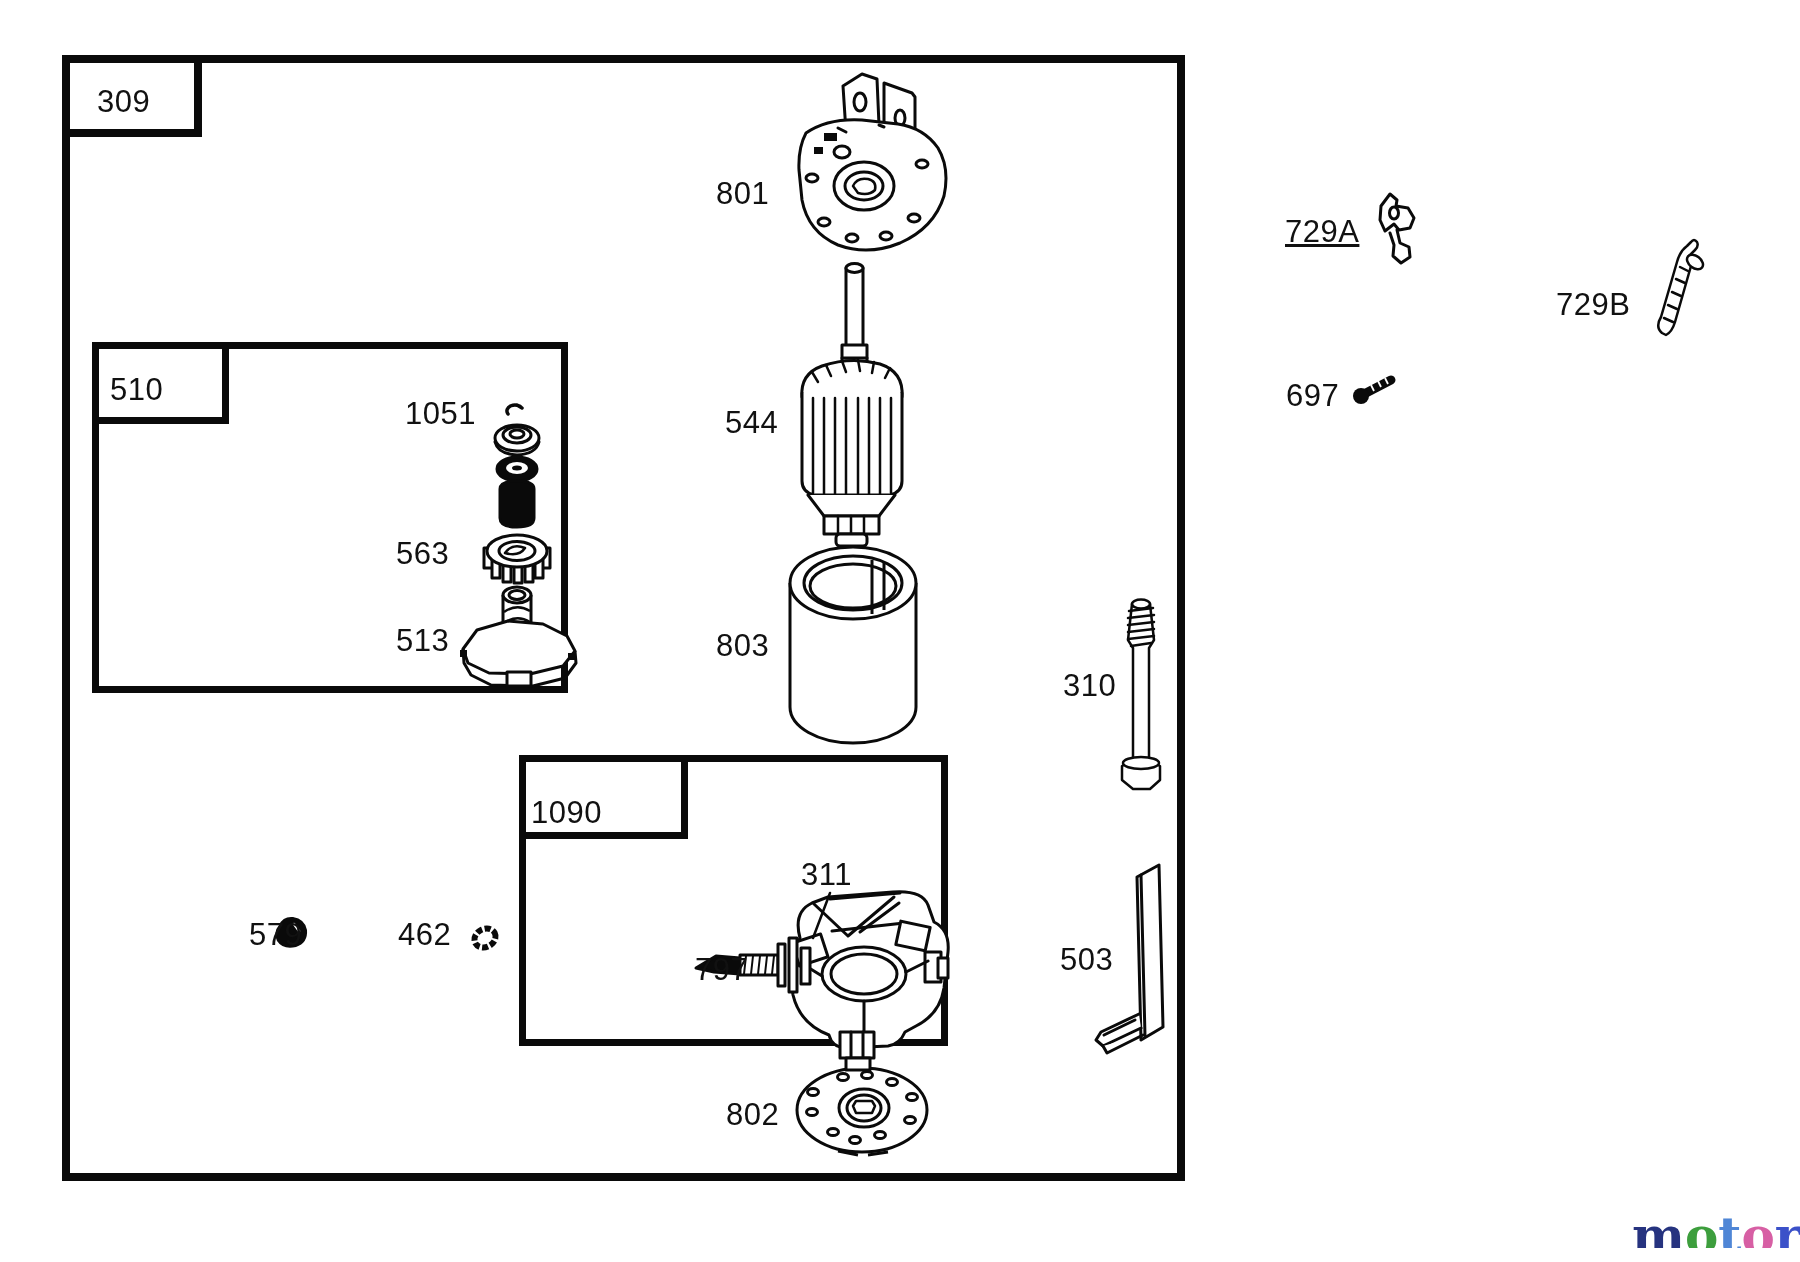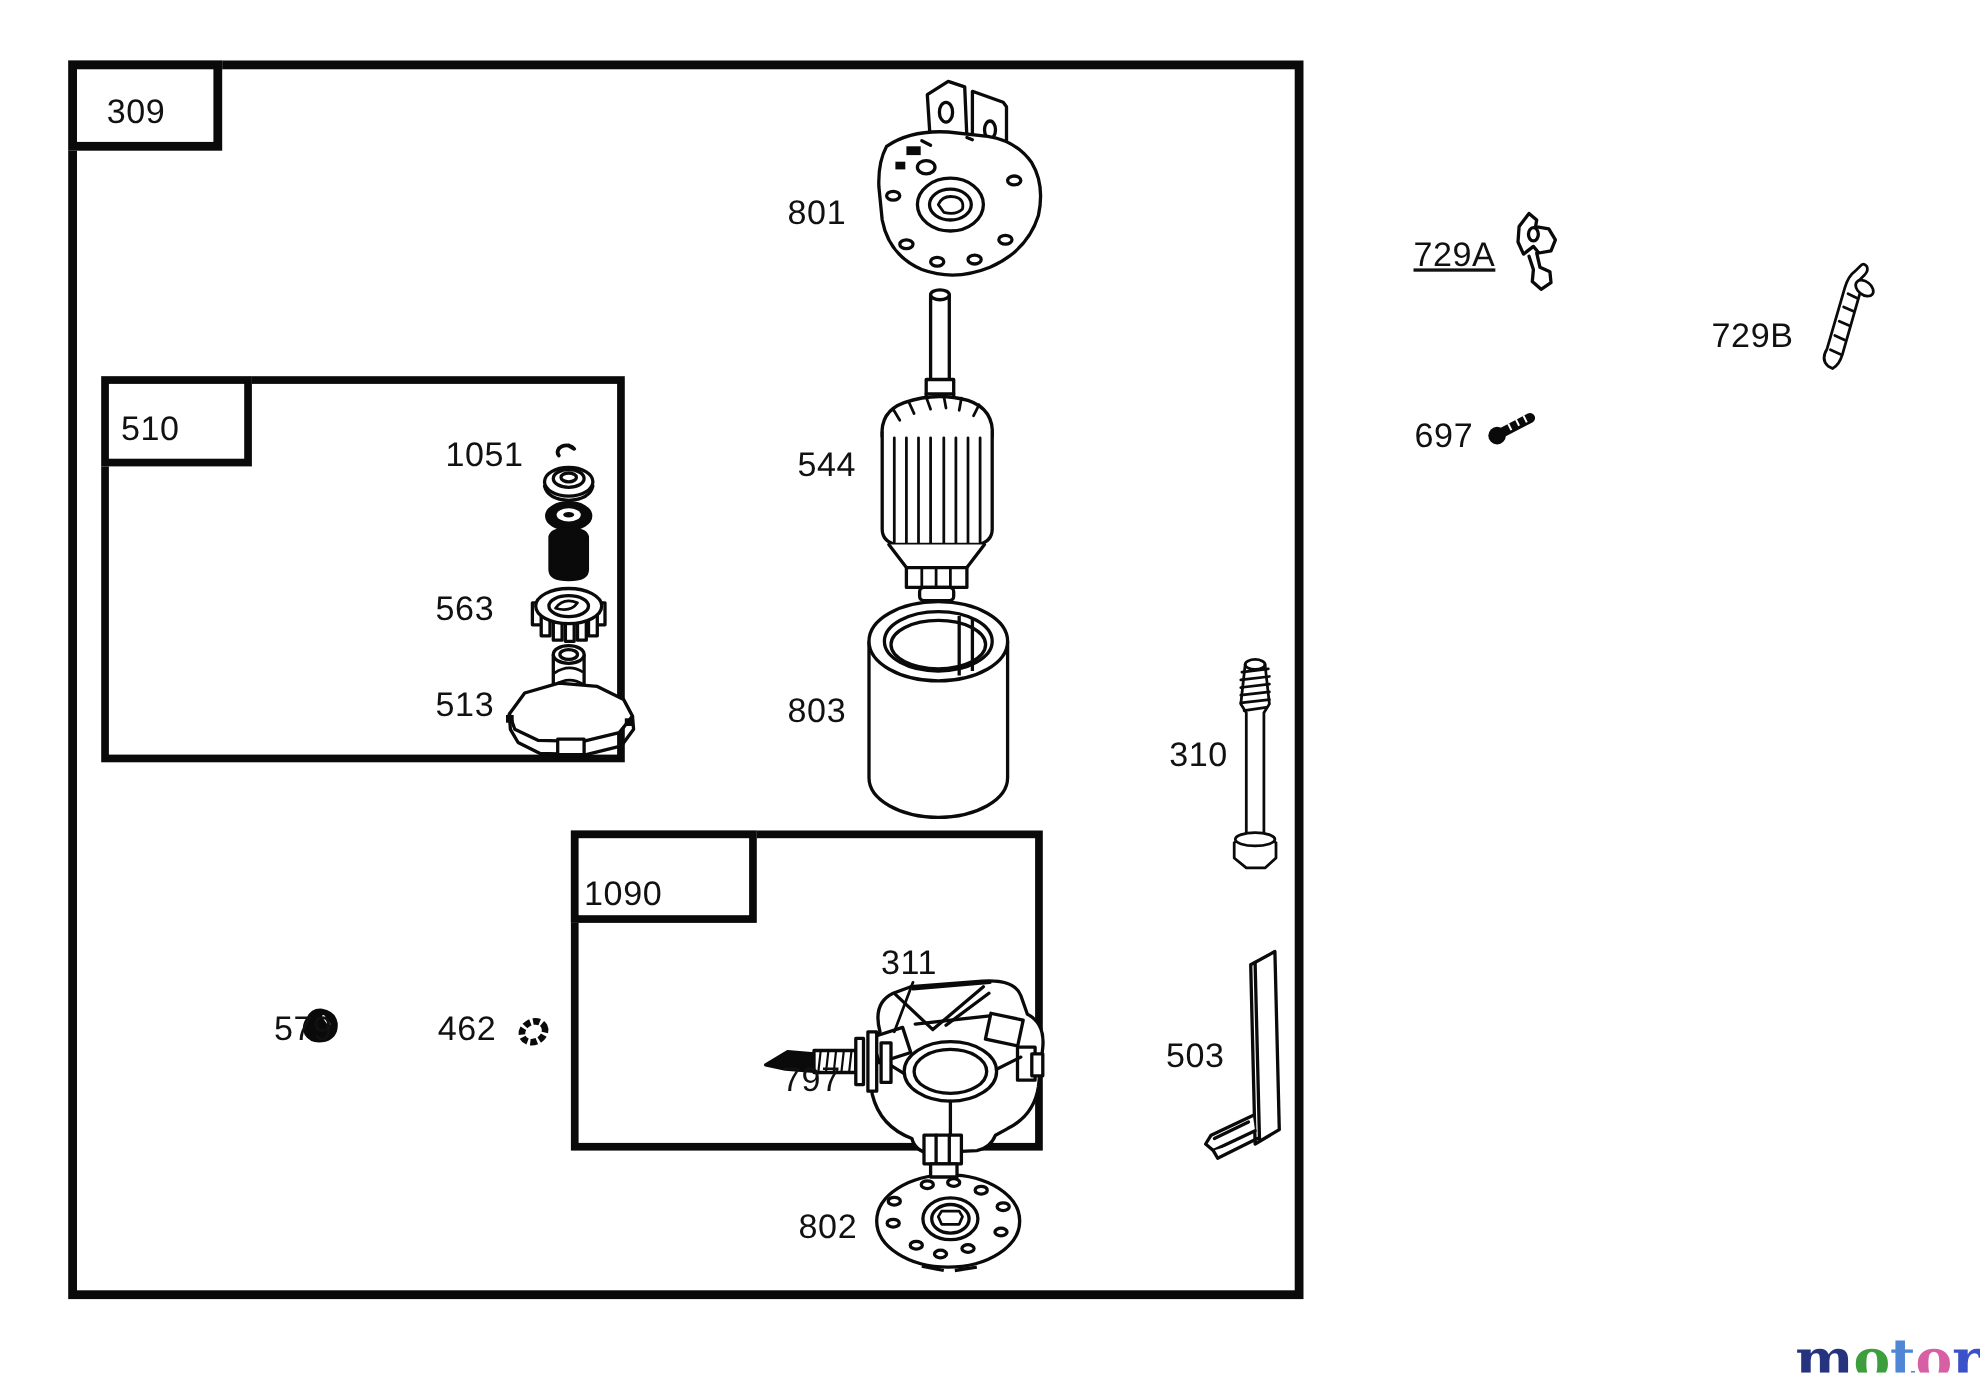--- a/index.html
+++ b/index.html
@@ -212,21 +212,21 @@
   <div class="plabel" style="left:716px;top:630px;">803</div>
   <div class="plabel" style="left:726px;top:1099px;">802</div>
   <div class="plabel" style="left:405px;top:398px;">1051</div>
   <div class="plabel" style="left:396px;top:538px;">563</div>
   <div class="plabel" style="left:396px;top:625px;">513</div>
   <div class="plabel" style="left:1063px;top:670px;">310</div>
   <div class="plabel" style="left:1060px;top:944px;">503</div>
   <div class="plabel" style="left:203px;top:919px;margin-left:46px;">579</div>
   <div class="plabel" style="left:398px;top:919px;">462</div>
   <div class="plabel" style="left:801px;top:859px;">311</div>
-  <div class="plabel" style="left:711px;top:954px;margin-top:12px;">797</div>
+  <div class="plabel" style="left:695px;top:954px;">797</div>
   <div class="plabel" style="left:1285px;top:216px;text-decoration:underline;">729A</div>
   <div class="plabel" style="left:1556px;top:289px;">729B</div>
   <div class="plabel" style="left:1286px;top:380px;">697</div>
 
   <div class="logo">
     <span style="color: rgb(38, 51, 127);">m</span><span style="color: rgb(61, 158, 61);">o</span><span style="color: rgb(79, 134, 214);">t</span><span style="color: rgb(215, 95, 164);">o</span><span style="color: rgb(59, 81, 201);">r</span><span style="color: rgb(232, 130, 42);">u</span><span style="color: rgb(232, 165, 15);">f</span>
   </div>
 
 </div>
 

